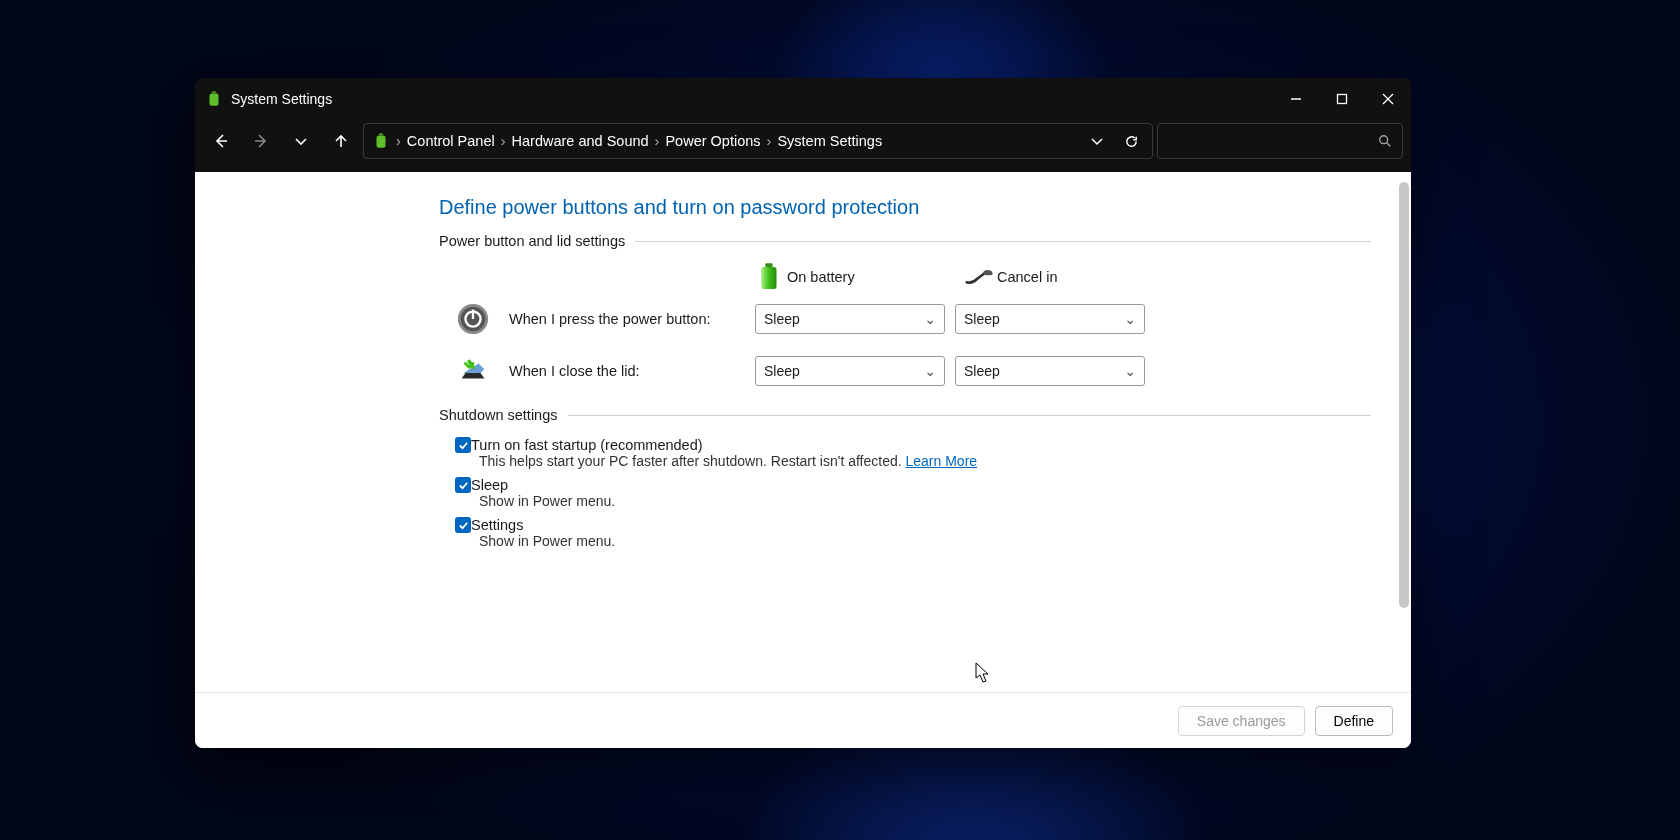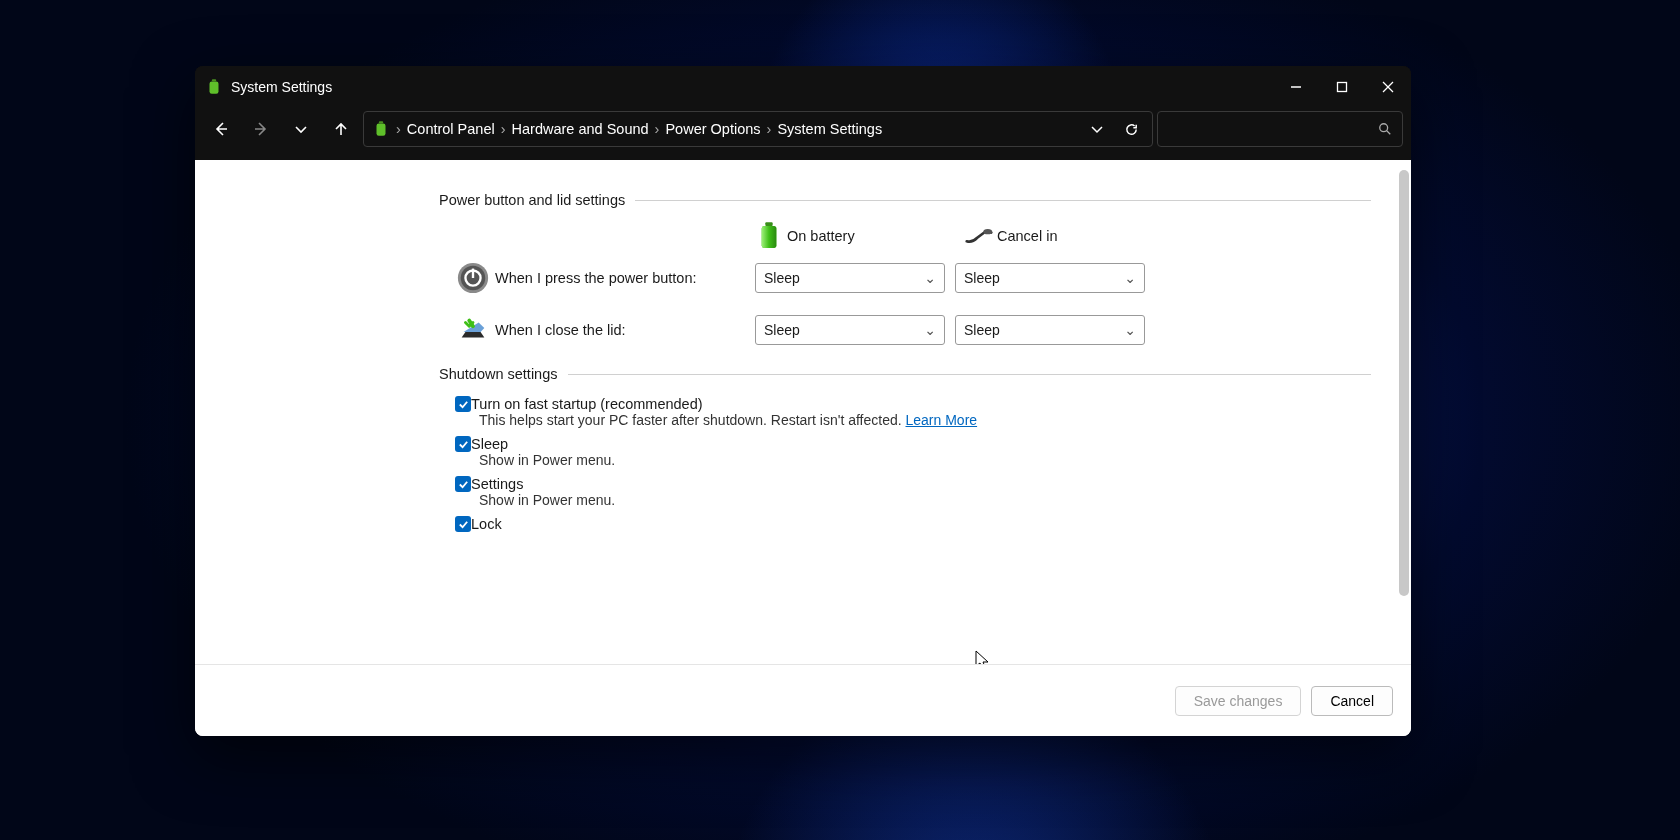--- a/index.html
+++ b/index.html
@@ -13,21 +13,21 @@
     content: "";
     position: absolute; inset: 0;
     background:
       radial-gradient(circle 420px at 58% 110%, rgba(30,90,255,.4), transparent 60%),
       radial-gradient(circle 280px at 56% 15%, rgba(20,80,255,.4), transparent 65%);
     pointer-events: none;
   }
 
   .window {
     position: absolute;
-    left: 195px; top: 66px;
+    left: 195px; top: 78px;
     width: 1216px; height: 670px;
     background: #111;
     border-radius: 8px;
     overflow: hidden;
     box-shadow: 0 20px 60px rgba(0,0,0,.6);
     display: flex; flex-direction: column;
   }
 
   
   .titlebar {
@@ -139,21 +139,21 @@
   .hdr-icon { width: 28px; height: 28px; display: flex; align-items: center; justify-content: center; }
 
   .setting-row {
     display: grid;
     grid-template-columns: 290px 190px 190px;
     gap: 10px;
     align-items: center;
     margin-left: 16px;
     margin-bottom: 16px;
   }
-  .setting-label { display: flex; align-items: center; gap: 4px; }
+  .setting-label { display: flex; align-items: center; gap: 18px; }
   .setting-label .row-icon { width: 36px; height: 36px; display: flex; align-items: center; justify-content: center; }
 
   .combo {
     height: 30px;
     border: 1px solid #999;
     border-radius: 3px;
     display: flex; align-items: center;
     padding: 0 8px;
     justify-content: space-between;
     background: #fff;
@@ -177,21 +177,21 @@
   
   .fake-scroll {
     position: absolute; right: 2px; top: 10px;
     width: 10px; height: 426px;
     background: #c8c8c8;
     border-radius: 5px;
   }
 
   
   .footer {
-    height: 72px;
+    height: 56px;
     border-top: 1px solid #e5e5e5;
     background: #fff;
     display: flex; align-items: center; justify-content: flex-end;
     gap: 10px; padding: 16px 18px;
   }
   .btn {
     height: 30px; padding: 0 18px;
     border: 1px solid #bbb; border-radius: 4px;
     background: #fdfdfd;
     font-size: 14px;
@@ -301,20 +301,21 @@
           <circle cx="6.5" cy="6.5" r="4.5" fill="none" stroke="#aaa" stroke-width="1.5"></circle>
           <line x1="10" y1="10" x2="14" y2="14" stroke="#aaa" stroke-width="1.5"></line>
         </svg>
     </div>
   </div>
 
   <div class="content-wrap">
     <div class="scroll-area">
       <div class="scroll-inner">
 
+        <div class="page-title">Define power buttons and turn on password protection</div>
 
         <div class="group-header">
           <span class="lbl">Power button and lid settings</span>
           <span class="rule"></span>
         </div>
 
         <div class="col-headers">
           <span></span>
           <div class="hdr">
             <span class="hdr-icon">
@@ -424,39 +425,29 @@
             <span class="chk">
                 <svg viewBox="0 0 12 12">
                   <path d="M2 6 L5 9 L10 3" fill="none" stroke="#fff" stroke-width="2"></path>
                 </svg>
               </span>
             <span>Settings</span>
           </div>
           <div class="sub">Show in Power menu.</div>
         </div>
 
-        <div class="shutdown-item" style="margin-bottom:0;">
-          <div class="top">
-            <span class="chk">
-                <svg viewBox="0 0 12 12">
-                  <path d="M2 6 L5 9 L10 3" fill="none" stroke="#fff" stroke-width="2"></path>
-                </svg>
-              </span>
-            <span>Lock</span>
-          </div>
-        </div>
 
       </div>
 
       <div class="fake-scroll"></div>
 
       <svg class="cursor" viewBox="0 0 16 22">
         <path d="M1 1 L1 16 L5 13 L8 20 L11 19 L8 12 L13 12 Z" fill="#fff" stroke="#000" stroke-width="1"></path>
       </svg>
     </div>
 
     <div class="footer">
       <div class="btn disabled">Save changes</div>
-      <div class="btn">Cancel</div>
+      <div class="btn">Define</div>
     </div>
   </div>
 
 </div>
 
 </body></html>

